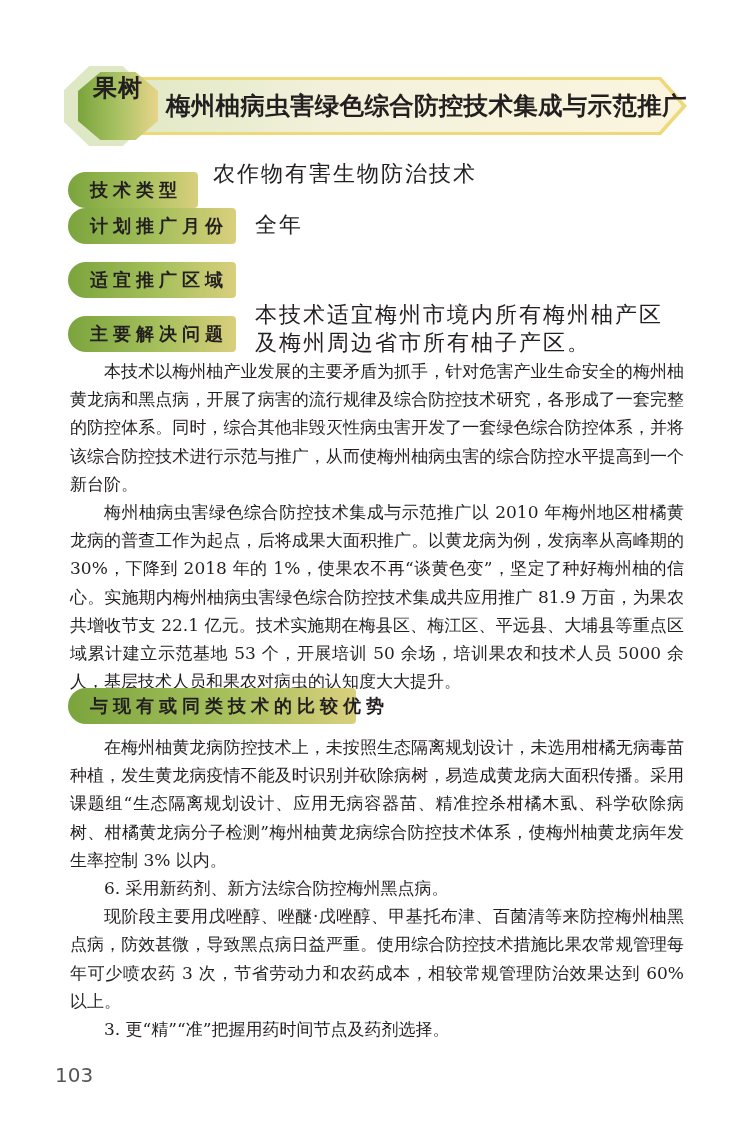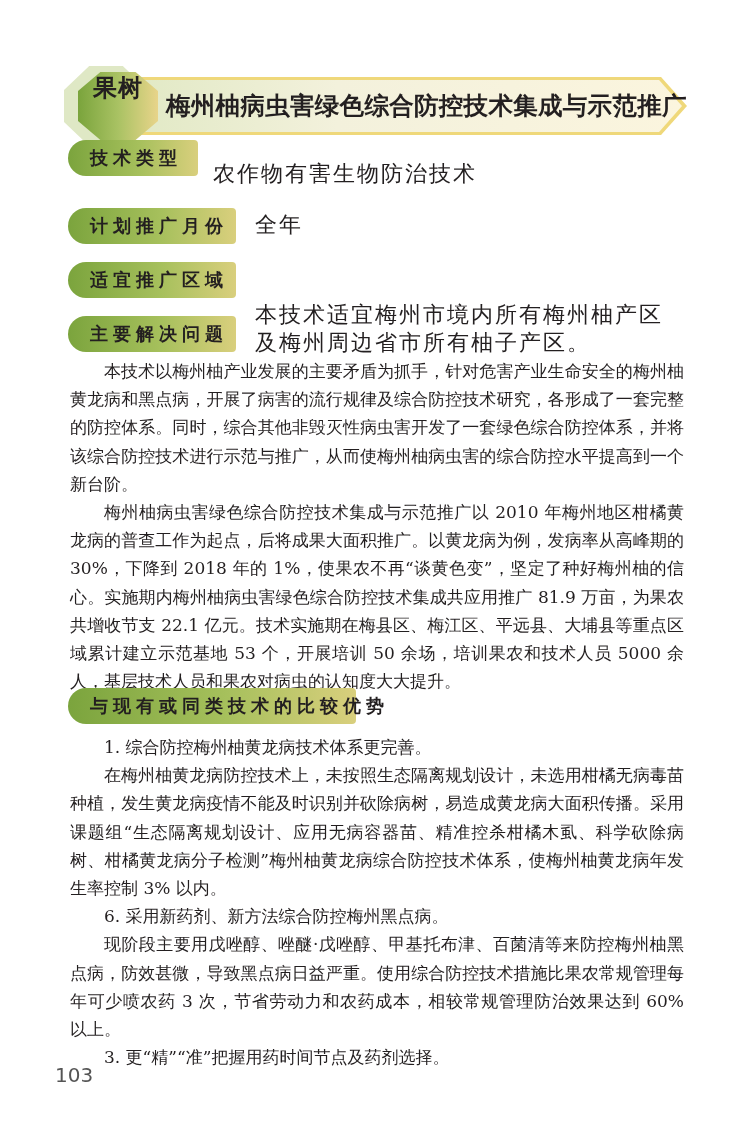--- a/index.html
+++ b/index.html
@@ -66,39 +66,38 @@
 <div class="banner">
   <div class="banner-bar-edge"></div>
   <div class="banner-bar"></div>
   <div class="octagon-outline"></div>
   <div class="octagon">
     <span>果树</span>
   </div>
   <div class="banner-title">梅州柚病虫害绿色综合防控技术集成与示范推广</div>
 </div>
 
-<div class="pill" style="top:140px; width:130px;">技术类型</div>
+<div class="pill" style="top:172px; width:130px;">技术类型</div>
 <div class="field-value" style="left:213px; top:160px;">农作物有害生物防治技术</div>
 
 <div class="pill" style="top:208px; width:168px;">计划推广月份</div>
 <div class="field-value" style="left:255px; top:211px;">全年</div>
 
 <div class="pill" style="top:262px; width:168px;">适宜推广区域</div>
 <div class="field-value" style="left:255px; top:265px; width:430px;margin-top:36px;">本技术适宜梅州市境内所有梅州柚产区及梅州周边省市所有柚子产区。</div>
 
 <div class="pill" style="top:316px; width:168px;">主要解决问题</div>
 
 <div class="body-text" style="top:357px;">
   <p>本技术以梅州柚产业发展的主要矛盾为抓手，针对危害产业生命安全的梅州柚黄龙病和黑点病，开展了病害的流行规律及综合防控技术研究，各形成了一套完整的防控体系。同时，综合其他非毁灭性病虫害开发了一套绿色综合防控体系，并将该综合防控技术进行示范与推广，从而使梅州柚病虫害的综合防控水平提高到一个新台阶。</p>
   <p>梅州柚病虫害绿色综合防控技术集成与示范推广以 2010 年梅州地区柑橘黄龙病的普查工作为起点，后将成果大面积推广。以黄龙病为例，发病率从高峰期的 30%，下降到 2018 年的 1%，使果农不再“谈黄色变”，坚定了种好梅州柚的信心。实施期内梅州柚病虫害绿色综合防控技术集成共应用推广 81.9 万亩，为果农共增收节支 22.1 亿元。技术实施期在梅县区、梅江区、平远县、大埔县等重点区域累计建立示范基地 53 个，开展培训 50 余场，培训果农和技术人员 5000 余人，基层技术人员和果农对病虫的认知度大大提升。</p>
 </div>
 
 <div class="pill" style="top:688px; width:288px;">与现有或同类技术的比较优势</div>
 
 <div class="body-text" style="top:733px;">
-  <p>1. 综合防控梅州柚黄龙病技术体系更完善。</p>
   <p>在梅州柚黄龙病防控技术上，未按照生态隔离规划设计，未选用柑橘无病毒苗种植，发生黄龙病疫情不能及时识别并砍除病树，易造成黄龙病大面积传播。采用课题组“生态隔离规划设计、应用无病容器苗、精准控杀柑橘木虱、科学砍除病树、柑橘黄龙病分子检测”梅州柚黄龙病综合防控技术体系，使梅州柚黄龙病年发生率控制 3% 以内。</p>
   <p>6. 采用新药剂、新方法综合防控梅州黑点病。</p>
   <p>现阶段主要用戊唑醇、唑醚·戊唑醇、甲基托布津、百菌清等来防控梅州柚黑点病，防效甚微，导致黑点病日益严重。使用综合防控技术措施比果农常规管理每年可少喷农药 3 次，节省劳动力和农药成本，相较常规管理防治效果达到 60% 以上。</p>
   <p>3. 更“精”“准”把握用药时间节点及药剂选择。</p>
 </div>
 
 <div class="page-number">103</div>
 
 </body></html>

